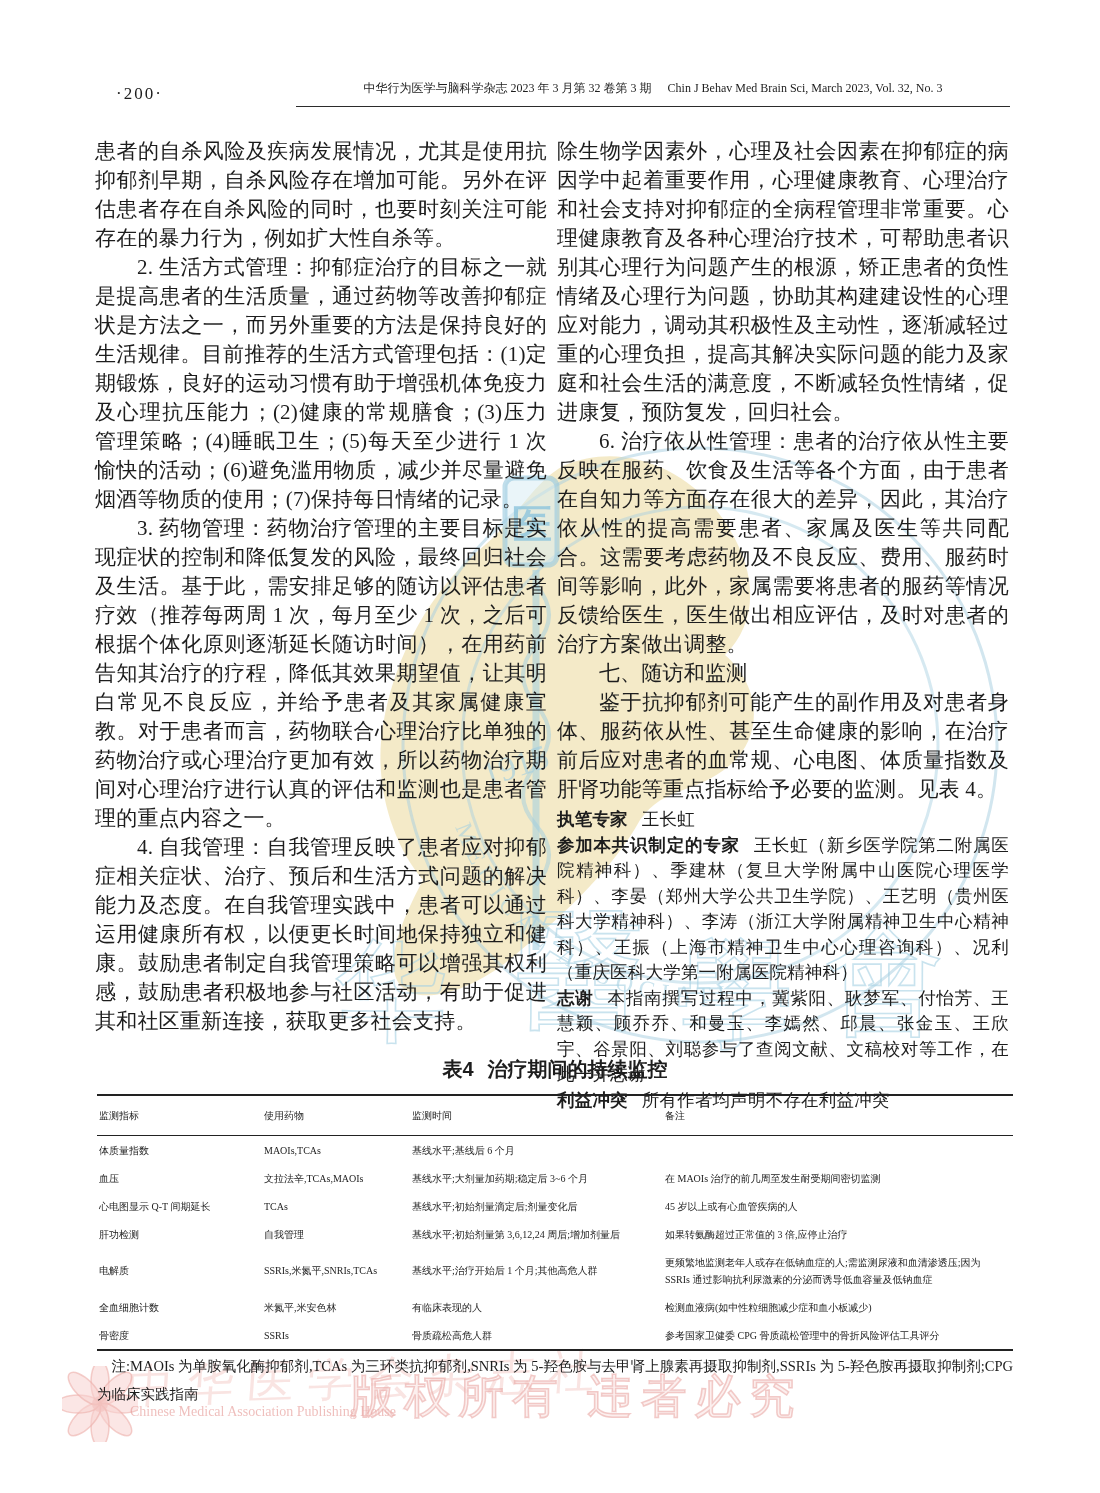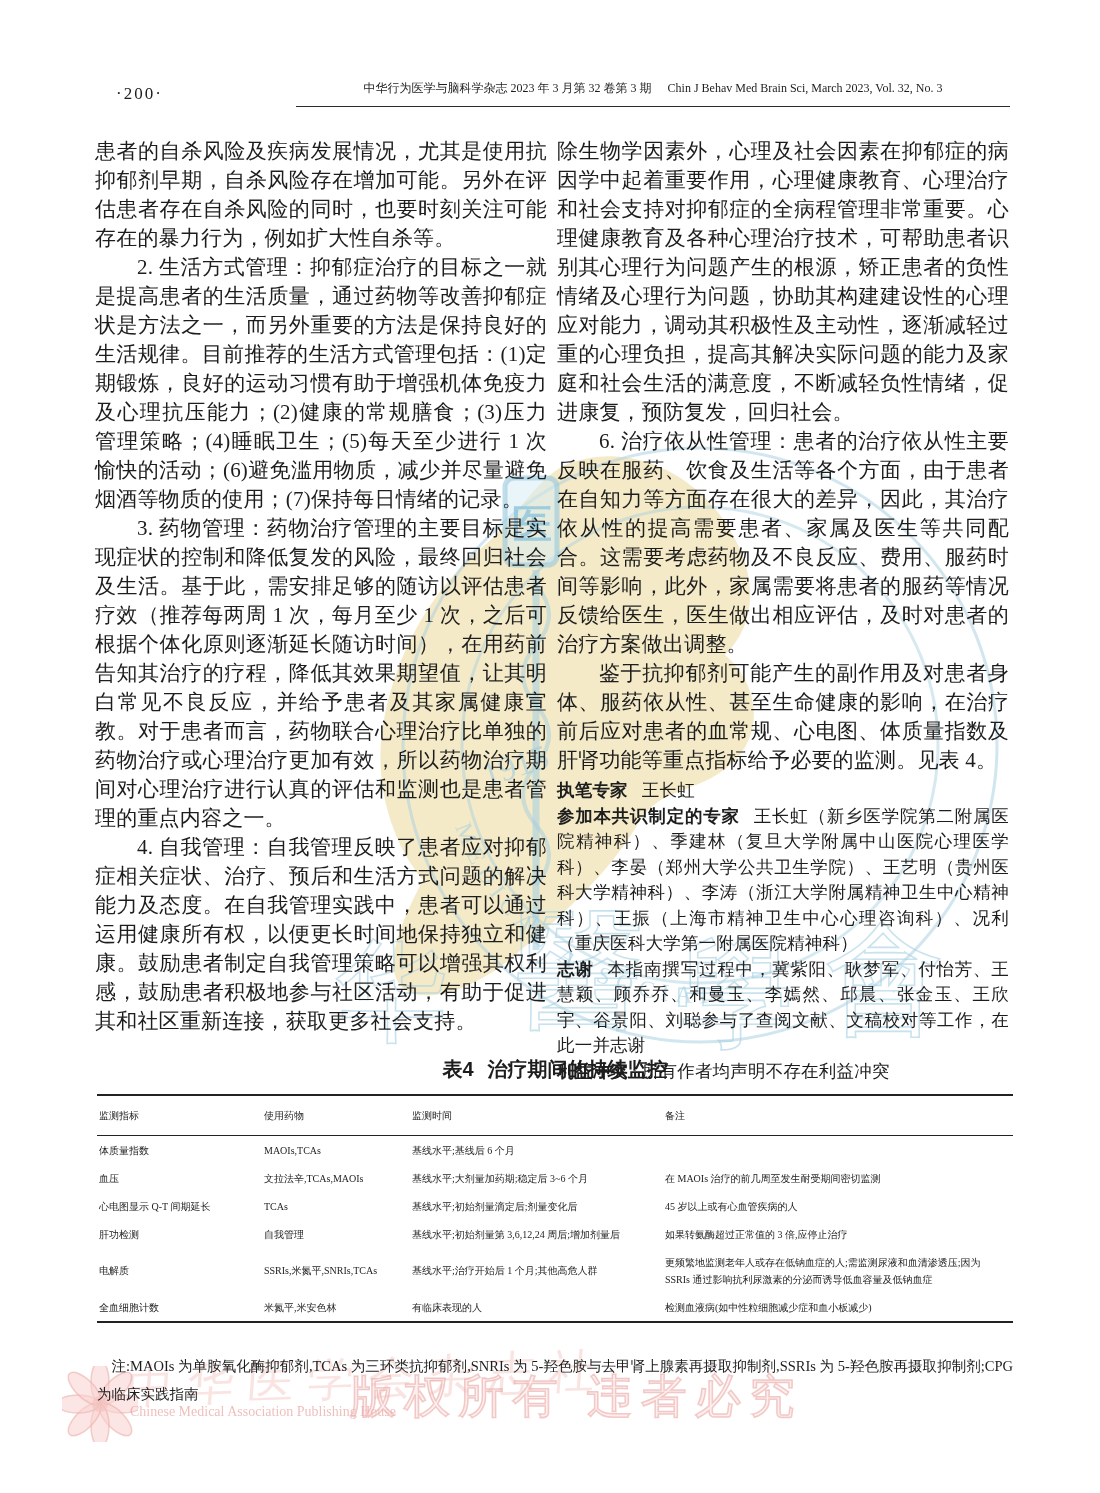--- a/index.html
+++ b/index.html
@@ -106,20 +106,21 @@
   <div class="col col-left">
     <p class="cont">患者的自杀风险及疾病发展情况，尤其是使用抗抑郁剂早期，自杀风险存在增加可能。另外在评估患者存在自杀风险的同时，也要时刻关注可能存在的暴力行为，例如扩大性自杀等。</p>
     <p>2. 生活方式管理：抑郁症治疗的目标之一就是提高患者的生活质量，通过药物等改善抑郁症状是方法之一，而另外重要的方法是保持良好的生活规律。目前推荐的生活方式管理包括：(1)定期锻炼，良好的运动习惯有助于增强机体免疫力及心理抗压能力；(2)健康的常规膳食；(3)压力管理策略；(4)睡眠卫生；(5)每天至少进行 1 次愉快的活动；(6)避免滥用物质，减少并尽量避免烟酒等物质的使用；(7)保持每日情绪的记录。</p>
     <p>3. 药物管理：药物治疗管理的主要目标是实现症状的控制和降低复发的风险，最终回归社会及生活。基于此，需安排足够的随访以评估患者疗效（推荐每两周 1 次，每月至少 1 次，之后可根据个体化原则逐渐延长随访时间），在用药前告知其治疗的疗程，降低其效果期望值，让其明白常见不良反应，并给予患者及其家属健康宣教。对于患者而言，药物联合心理治疗比单独的药物治疗或心理治疗更加有效，所以药物治疗期间对心理治疗进行认真的评估和监测也是患者管理的重点内容之一。</p>
     <p>4. 自我管理：自我管理反映了患者应对抑郁症相关症状、治疗、预后和生活方式问题的解决能力及态度。在自我管理实践中，患者可以通过运用健康所有权，以便更长时间地保持独立和健康。鼓励患者制定自我管理策略可以增强其权利感，鼓励患者积极地参与社区活动，有助于促进其和社区重新连接，获取更多社会支持。</p>
   </div>
 
   <div class="col col-right">
     <p class="cont">除生物学因素外，心理及社会因素在抑郁症的病因学中起着重要作用，心理健康教育、心理治疗和社会支持对抑郁症的全病程管理非常重要。心理健康教育及各种心理治疗技术，可帮助患者识别其心理行为问题产生的根源，矫正患者的负性情绪及心理行为问题，协助其构建建设性的心理应对能力，调动其积极性及主动性，逐渐减轻过重的心理负担，提高其解决实际问题的能力及家庭和社会生活的满意度，不断减轻负性情绪，促进康复，预防复发，回归社会。</p>
     <p>6. 治疗依从性管理：患者的治疗依从性主要反映在服药、饮食及生活等各个方面，由于患者在自知力等方面存在很大的差异，因此，其治疗依从性的提高需要患者、家属及医生等共同配合。这需要考虑药物及不良反应、费用、服药时间等影响，此外，家属需要将患者的服药等情况反馈给医生，医生做出相应评估，及时对患者的治疗方案做出调整。</p>
+    <p class="sec-heading">七、随访和监测</p>
     <p>鉴于抗抑郁剂可能产生的副作用及对患者身体、服药依从性、甚至生命健康的影响，在治疗前后应对患者的血常规、心电图、体质量指数及肝肾功能等重点指标给予必要的监测。见表 4。</p>
 
     <div class="meta">
       <p><span class="meta-label">执笔专家</span><span>王长虹</span></p>
       <p><span class="meta-label">参加本共识制定的专家</span><span>王长虹（新乡医学院第二附属医院精神科）、季建林（复旦大学附属中山医院心理医学科）、李晏（郑州大学公共卫生学院）、王艺明（贵州医科大学精神科）、李涛（浙江大学附属精神卫生中心精神科）、王振（上海市精神卫生中心心理咨询科）、况利（重庆医科大学第一附属医院精神科）</span></p>
       <p><span class="meta-label">志谢</span><span>本指南撰写过程中，冀紫阳、耿梦军、付怡芳、王慧颖、顾乔乔、和曼玉、李嫣然、邱晨、张金玉、王欣宇、谷景阳、刘聪参与了查阅文献、文稿校对等工作，在此一并志谢</span></p>
       <p><span class="meta-label">利益冲突</span><span>所有作者均声明不存在利益冲突</span></p>
     </div>
   </div>
 
@@ -172,19 +173,25 @@
             <td>SSRIs,米氮平,SNRIs,TCAs</td>
             <td>基线水平;治疗开始后 1 个月;其他高危人群</td>
             <td>更频繁地监测老年人或存在低钠血症的人;需监测尿液和血清渗透压;因为 SSRIs 通过影响抗利尿激素的分泌而诱导低血容量及低钠血症</td>
           </tr>
         <tr>
             <td>全血细胞计数</td>
             <td>米氮平,米安色林</td>
             <td>有临床表现的人</td>
             <td>检测血液病(如中性粒细胞减少症和血小板减少)</td>
           </tr>
+        <tr>
+            <td>骨密度</td>
+            <td>SSRIs</td>
+            <td>骨质疏松高危人群</td>
+            <td>参考国家卫健委 CPG 骨质疏松管理中的骨折风险评估工具评分</td>
+          </tr>
       </tbody>
     </table>
   </div>
 
   <div class="table-note">注:MAOIs 为单胺氧化酶抑郁剂,TCAs 为三环类抗抑郁剂,SNRIs 为 5-羟色胺与去甲肾上腺素再摄取抑制剂,SSRIs 为 5-羟色胺再摄取抑制剂;CPG 为临床实践指南</div>
 
 </div>
 
 </body></html>

